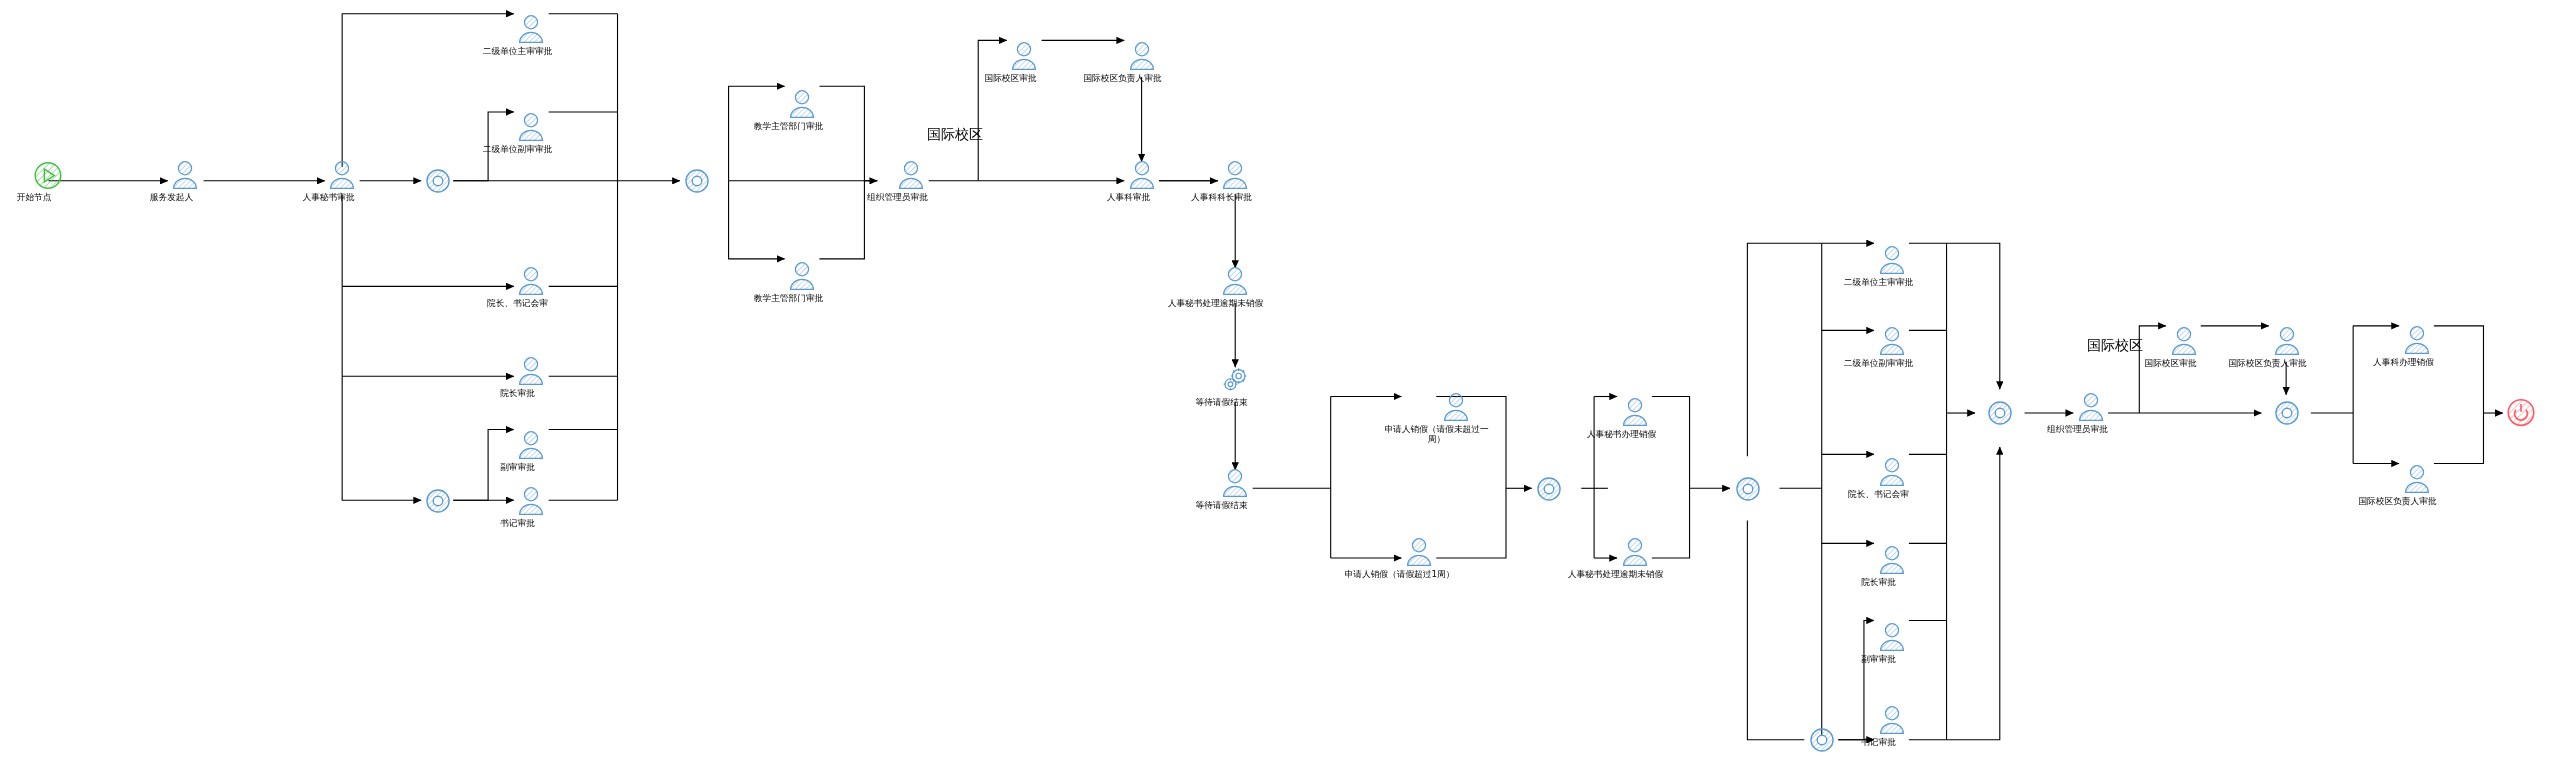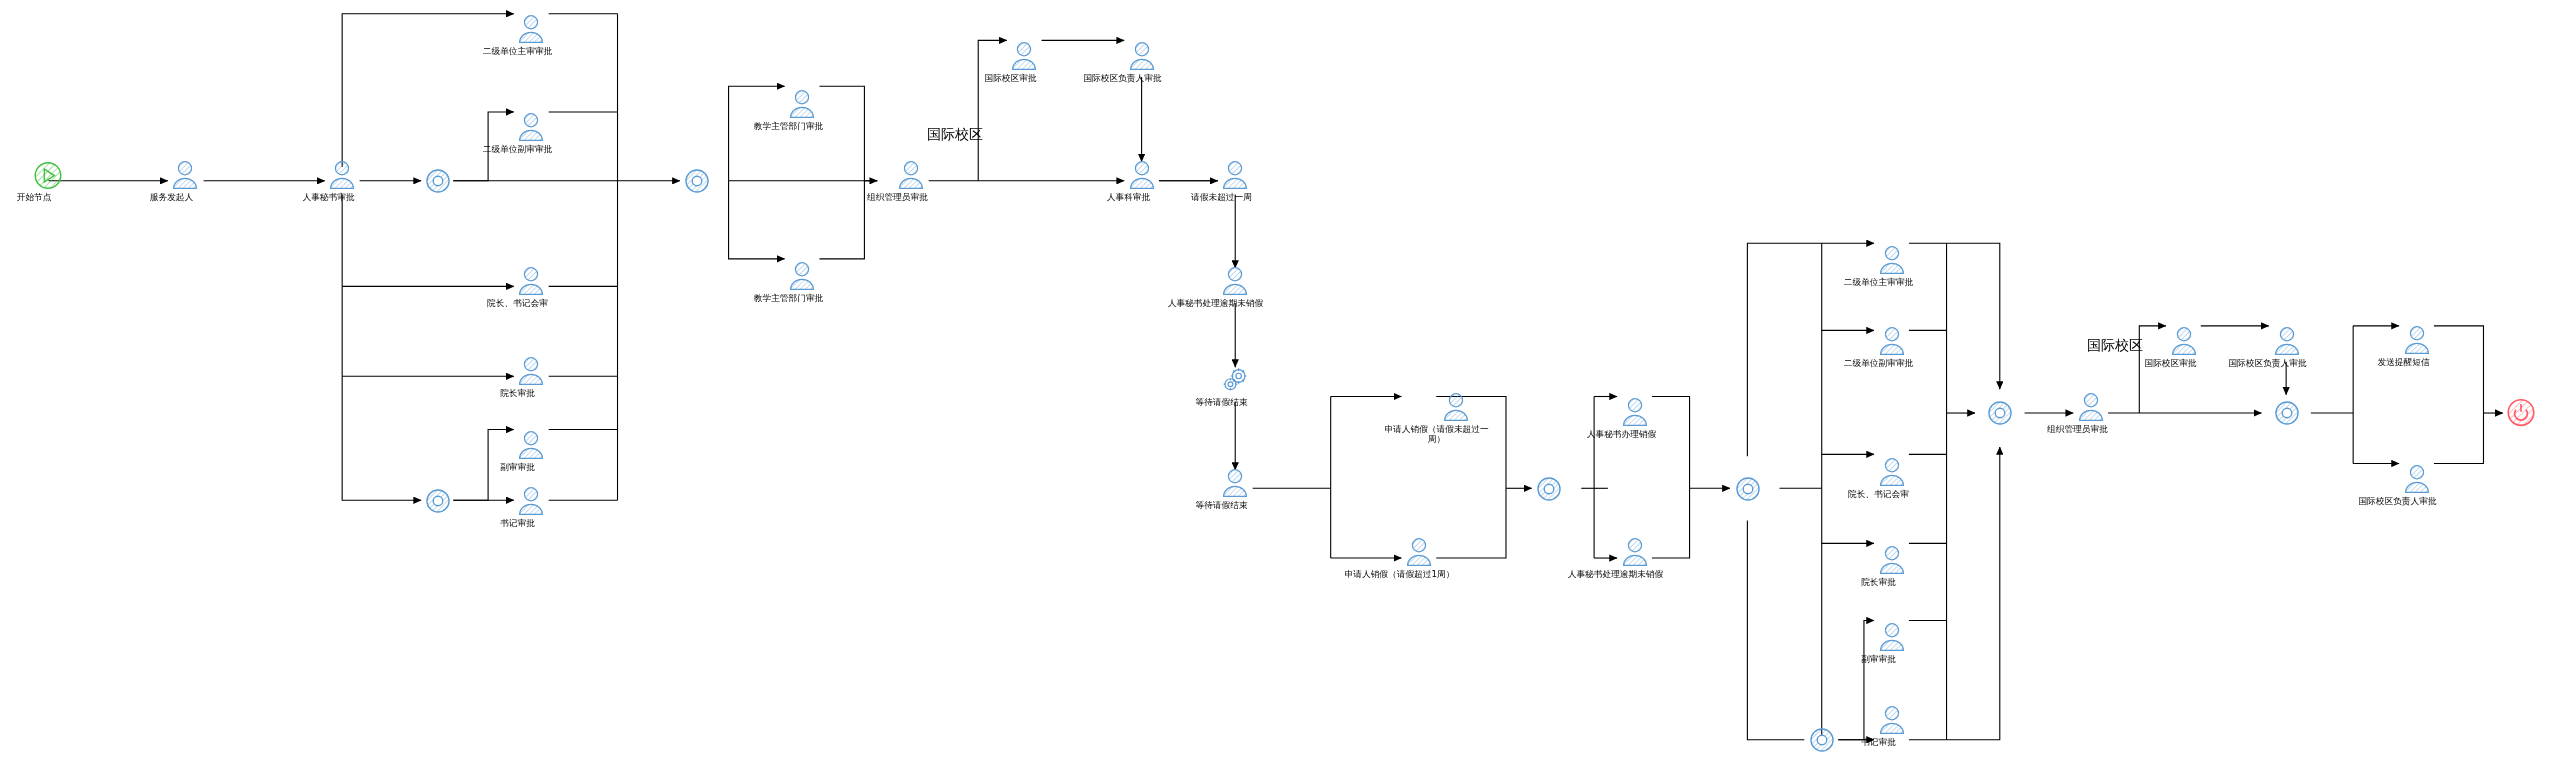--- a/index.html
+++ b/index.html
@@ -332,21 +332,21 @@
       <div class="node" style="left: 1235px; top: 181px;">
         <svg class="glyph" viewBox="0 0 34 34">
           <defs>
             <pattern id="ha15" width="4" height="4" patternUnits="userSpaceOnUse" patternTransform="rotate(45)">
               <line x1="0" y1="0" x2="0" y2="4" stroke="#5b9bd5" stroke-width="0.8"></line>
             </pattern>
           </defs>
           <circle cx="17" cy="9" r="7.2" fill="url(#ha15)" stroke="#5b9bd5" stroke-width="1.4"></circle>
           <path d="M4.5,31 a12.5,11 0 0 1 25,0 z" fill="url(#ha15)" stroke="#5b9bd5" stroke-width="1.4"></path>
         </svg>
-        <div class="lbl">请假未超过一周</div>
+        <div class="lbl">人事科科长审批</div>
       </div>
       <div class="node wide" style="left: 1235px; top: 287px;">
         <svg class="glyph" viewBox="0 0 34 34">
           <defs>
             <pattern id="ha16" width="4" height="4" patternUnits="userSpaceOnUse" patternTransform="rotate(45)">
               <line x1="0" y1="0" x2="0" y2="4" stroke="#5b9bd5" stroke-width="0.8"></line>
             </pattern>
           </defs>
           <circle cx="17" cy="9" r="7.2" fill="url(#ha16)" stroke="#5b9bd5" stroke-width="1.4"></circle>
           <path d="M4.5,31 a12.5,11 0 0 1 25,0 z" fill="url(#ha16)" stroke="#5b9bd5" stroke-width="1.4"></path>
@@ -537,21 +537,21 @@
       <div class="node" style="left: 2417px; top: 346px;">
         <svg class="glyph" viewBox="0 0 34 34">
           <defs>
             <pattern id="ha31" width="4" height="4" patternUnits="userSpaceOnUse" patternTransform="rotate(45)">
               <line x1="0" y1="0" x2="0" y2="4" stroke="#5b9bd5" stroke-width="0.8"></line>
             </pattern>
           </defs>
           <circle cx="17" cy="9" r="7.2" fill="url(#ha31)" stroke="#5b9bd5" stroke-width="1.4"></circle>
           <path d="M4.5,31 a12.5,11 0 0 1 25,0 z" fill="url(#ha31)" stroke="#5b9bd5" stroke-width="1.4"></path>
         </svg>
-        <div class="lbl">发送提醒短信</div>
+        <div class="lbl">人事科办理销假</div>
       </div>
       <div class="node wide" style="left: 2417px; top: 485px;">
         <svg class="glyph" viewBox="0 0 34 34">
           <defs>
             <pattern id="ha32" width="4" height="4" patternUnits="userSpaceOnUse" patternTransform="rotate(45)">
               <line x1="0" y1="0" x2="0" y2="4" stroke="#5b9bd5" stroke-width="0.8"></line>
             </pattern>
           </defs>
           <circle cx="17" cy="9" r="7.2" fill="url(#ha32)" stroke="#5b9bd5" stroke-width="1.4"></circle>
           <path d="M4.5,31 a12.5,11 0 0 1 25,0 z" fill="url(#ha32)" stroke="#5b9bd5" stroke-width="1.4"></path>

